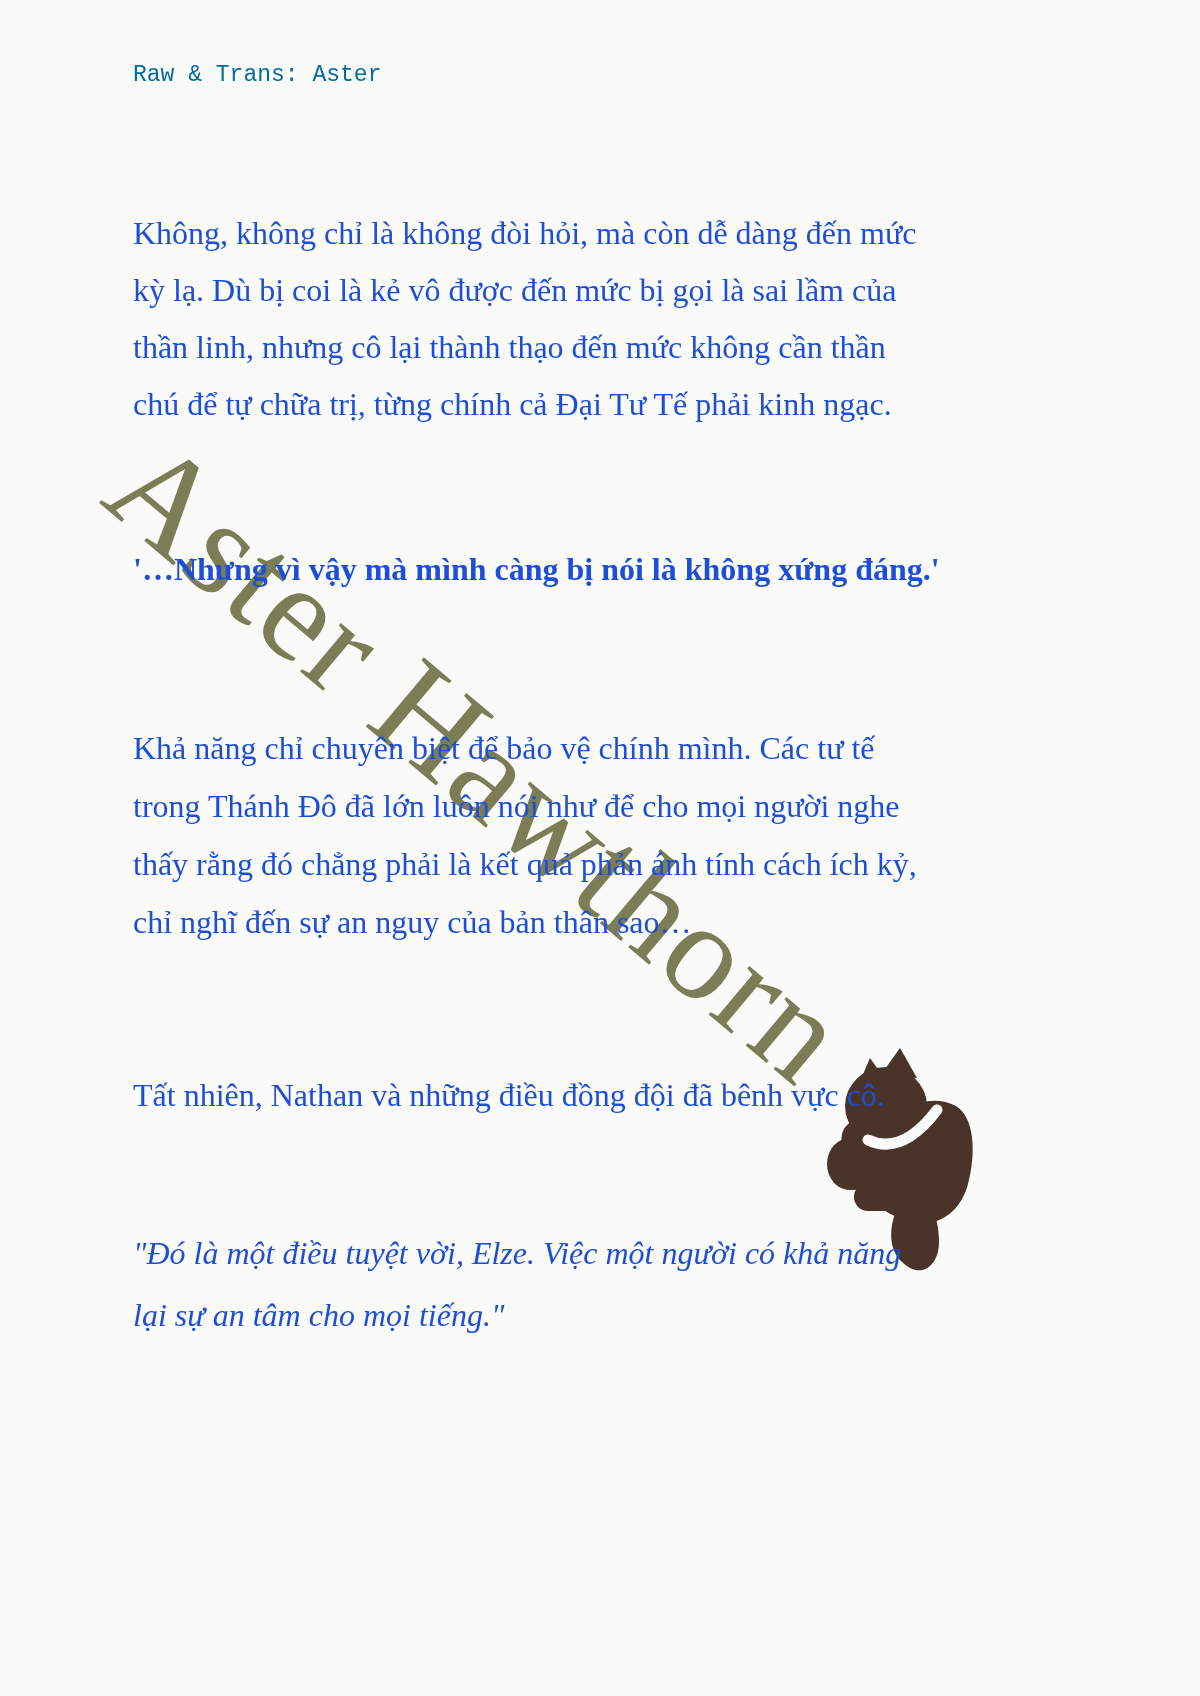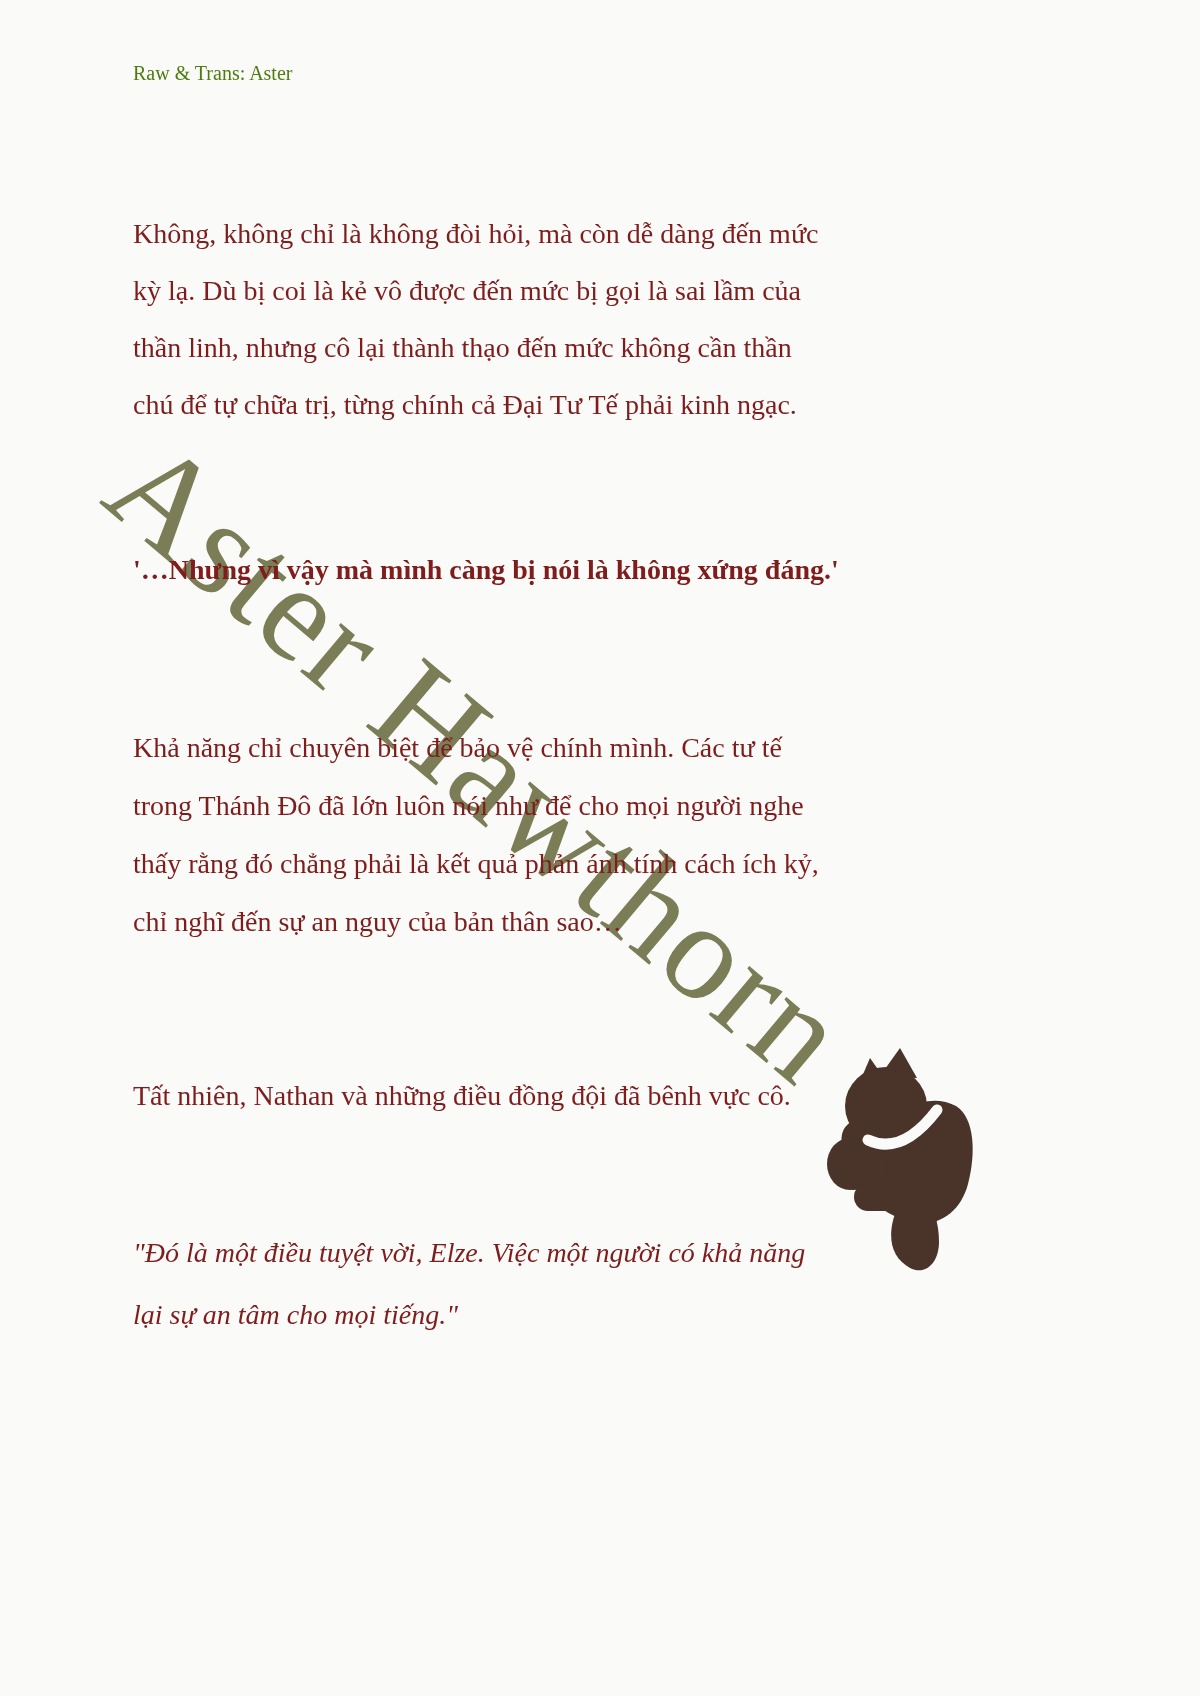--- a/index.html
+++ b/index.html
@@ -9,23 +9,23 @@
     height: 1696px;
     margin: 0 auto;
     background: #fafaf9;
     overflow: hidden;
     font-family: "Liberation Serif", serif;
   }
   .credit {
     position: absolute;
     left: 133px;
     top: 62px;
-    font-family: Liberation Serif, serif;
-    font-size: 20px;
-    color: #4d7c0f;
+    font-family: Liberation Mono, monospace;
+    font-size: 23px;
+    color: #0369a1;
     z-index: 3;
     white-space: nowrap;
   }
   .watermark {
     position: absolute;
     left: 172px;
     top: 414px;
     transform: rotate(40deg);
     transform-origin: 0 0;
     font-family: "Liberation Serif", serif;
@@ -42,22 +42,22 @@
     top: 1046px;
     width: 152px;
     height: 226px;
     z-index: 2;
     color: var(--cat-color, #4a342a);
   }
   .para {
     position: absolute;
     left: 133px;
     z-index: 3;
-    color: #7f1d1d;
-    font-size: 28px;
+    color: #1d4ed8;
+    font-size: 32px;
     line-height: 57px;
     white-space: nowrap;
   }
   .para .text-line { display: block; }
   #p1 { top: 205px; }
   #p2 { top: 541px; font-weight: bold; }
   #p3 { top: 719px; line-height: 58px; }
   #p4 { top: 1067px; }
   #p5 { top: 1222px; line-height: 62px; font-style: italic; }
 </style>

